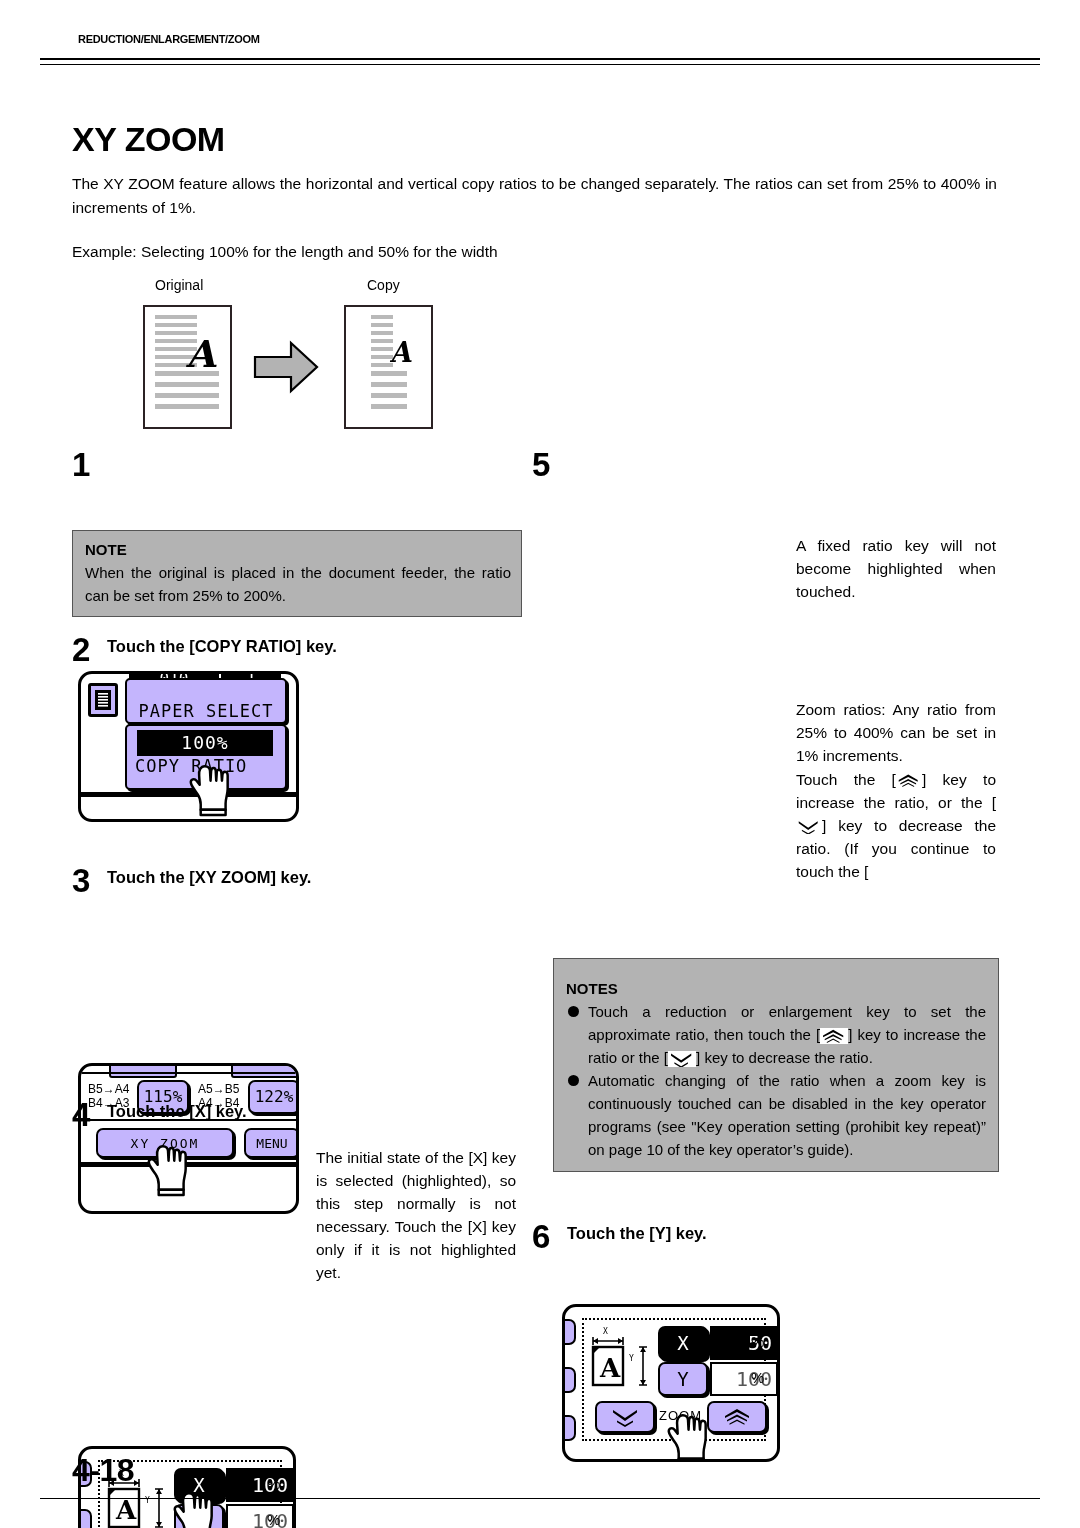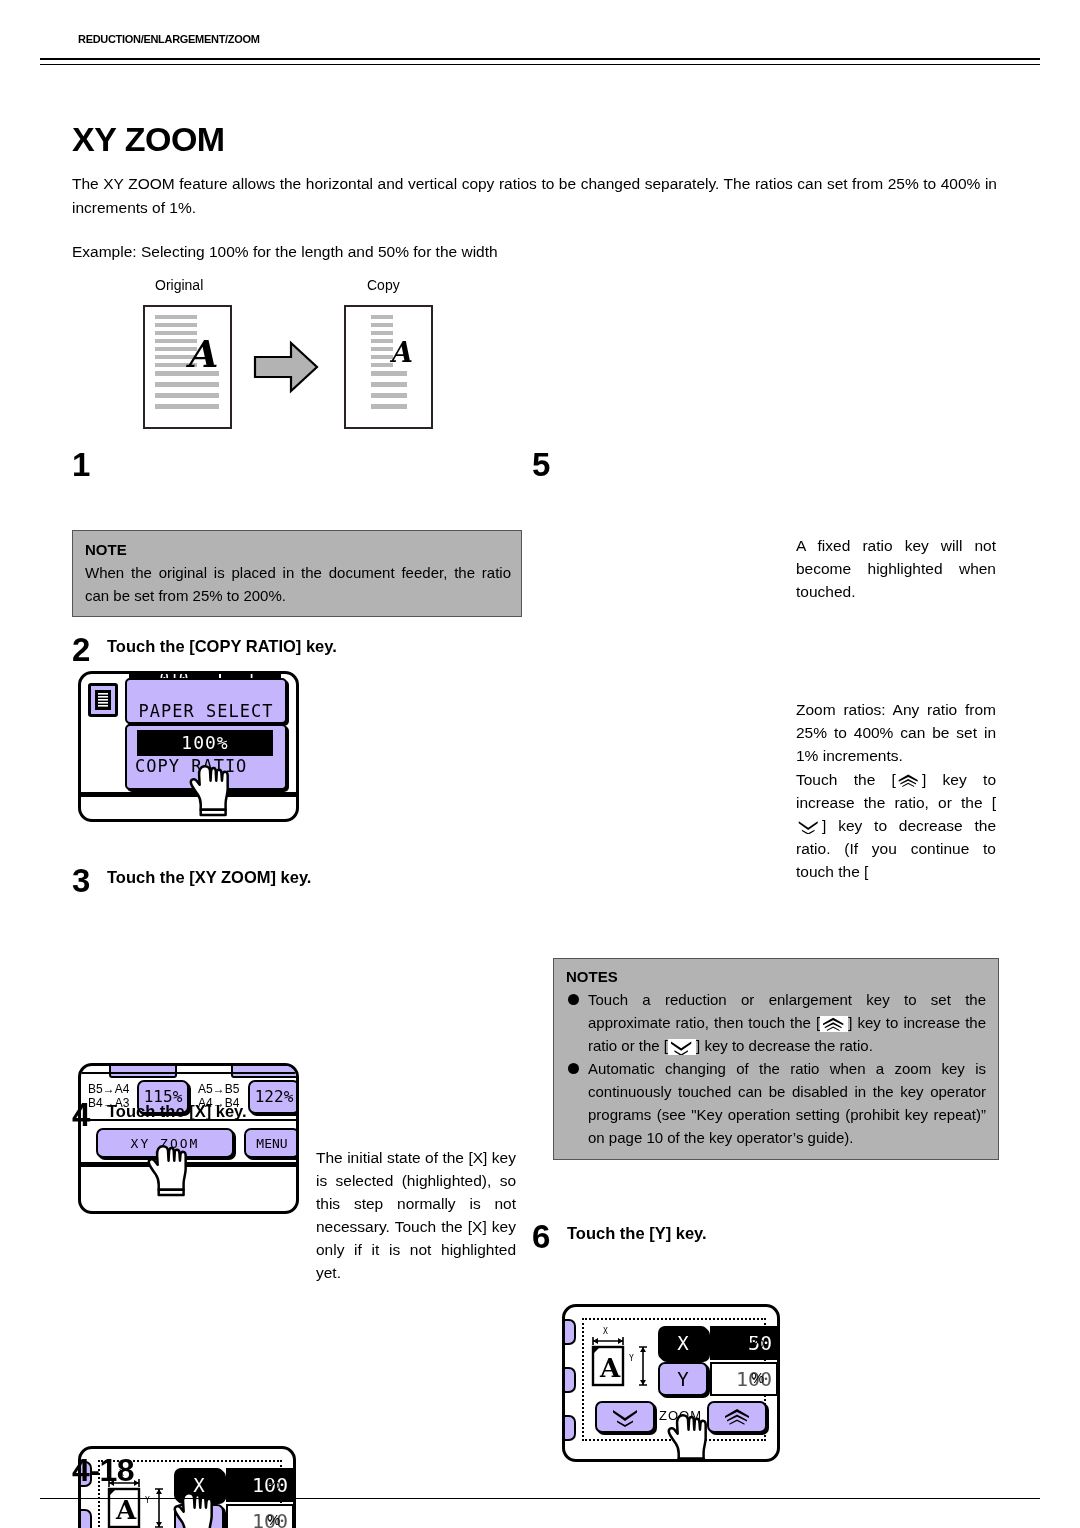--- a/index.html
+++ b/index.html
@@ -461,21 +461,21 @@
         <use href="#g-chev-up"></use>
       </svg><span>] key to increase the ratio, or the [</span><svg class="chev" width="26" height="15" viewBox="2 2 26 19">
         <use href="#g-chev-dn"></use>
       </svg><span>] key to decrease the ratio. (If you continue to touch the [</span>
   </div>
 
   <div class="body-txt" style="position:absolute; left:562px; top:860px; width:0; overflow:hidden;">
     
   </div>
 
-  <div class="notebox" style="position:absolute; left:553px; top:958px; width:420px; padding:6px 12px 10px 12px;">
+  <div class="notebox" style="position:absolute; left:553px; top:958px; width:420px; padding:18px 12px 10px 12px;">
     <span class="nb-title">NOTES</span>
     <ul class="notes-list">
       <li>
         <span class="bullet"></span>
         <span>Touch a reduction or enlargement key to set the approximate ratio, then touch the [</span><svg class="chev" width="28" height="16" viewBox="1 2 28 19" style="background:#fff;">
             <use href="#g-chev-up"></use>
           </svg><span>] key to increase the ratio or the [</span><svg class="chev" width="28" height="16" viewBox="1 2 28 19" style="background:#fff;">
             <use href="#g-chev-dn"></use>
           </svg><span>] key to decrease the ratio.</span>
       </li>

